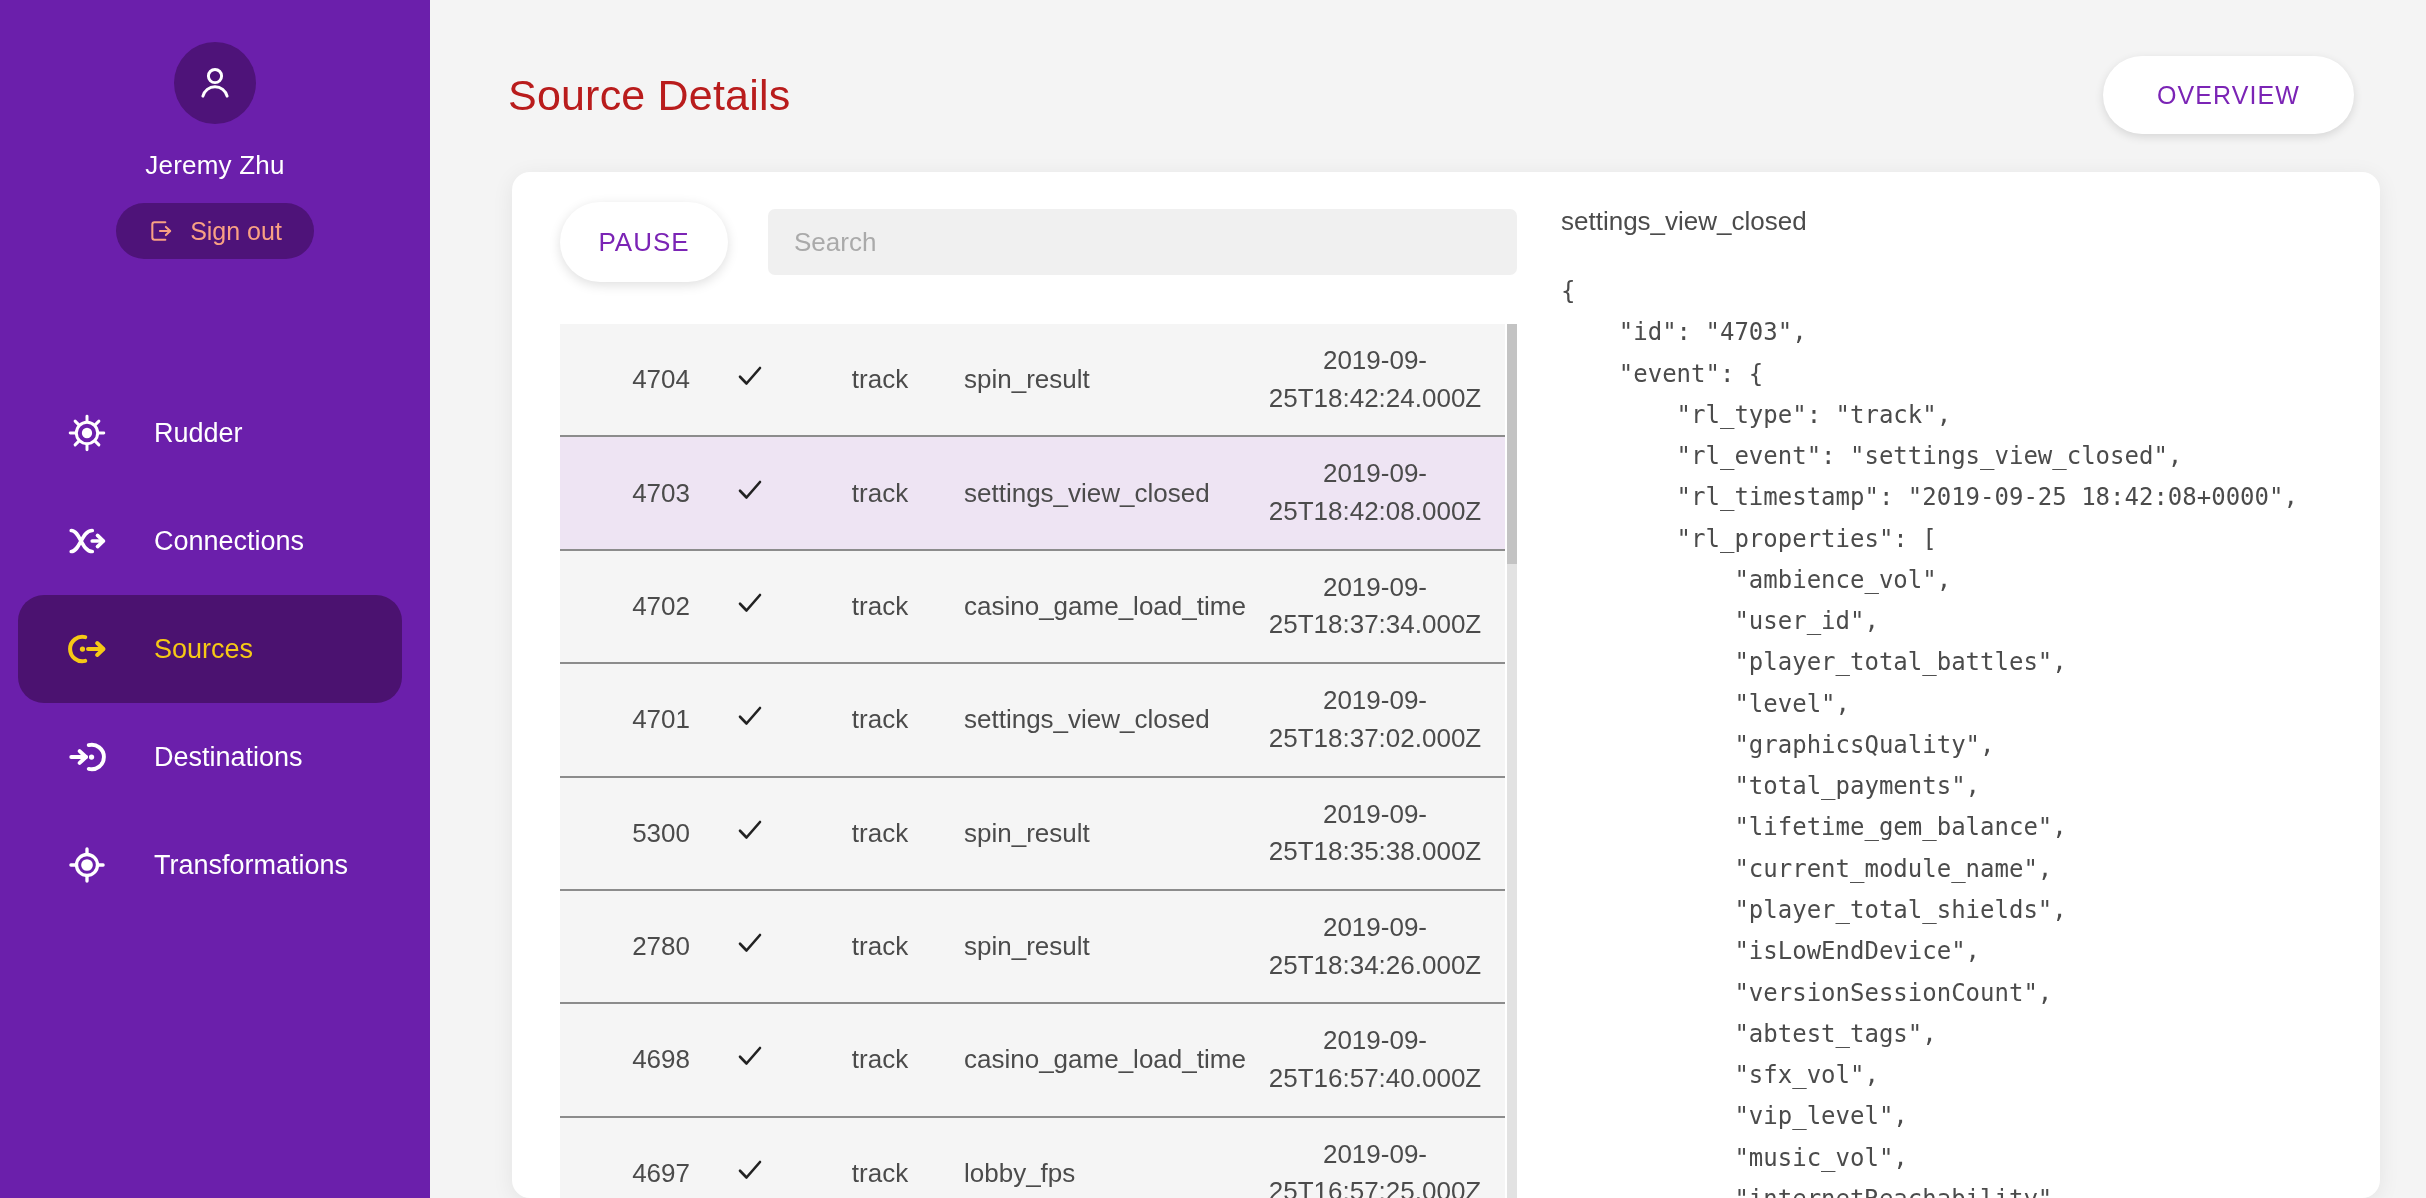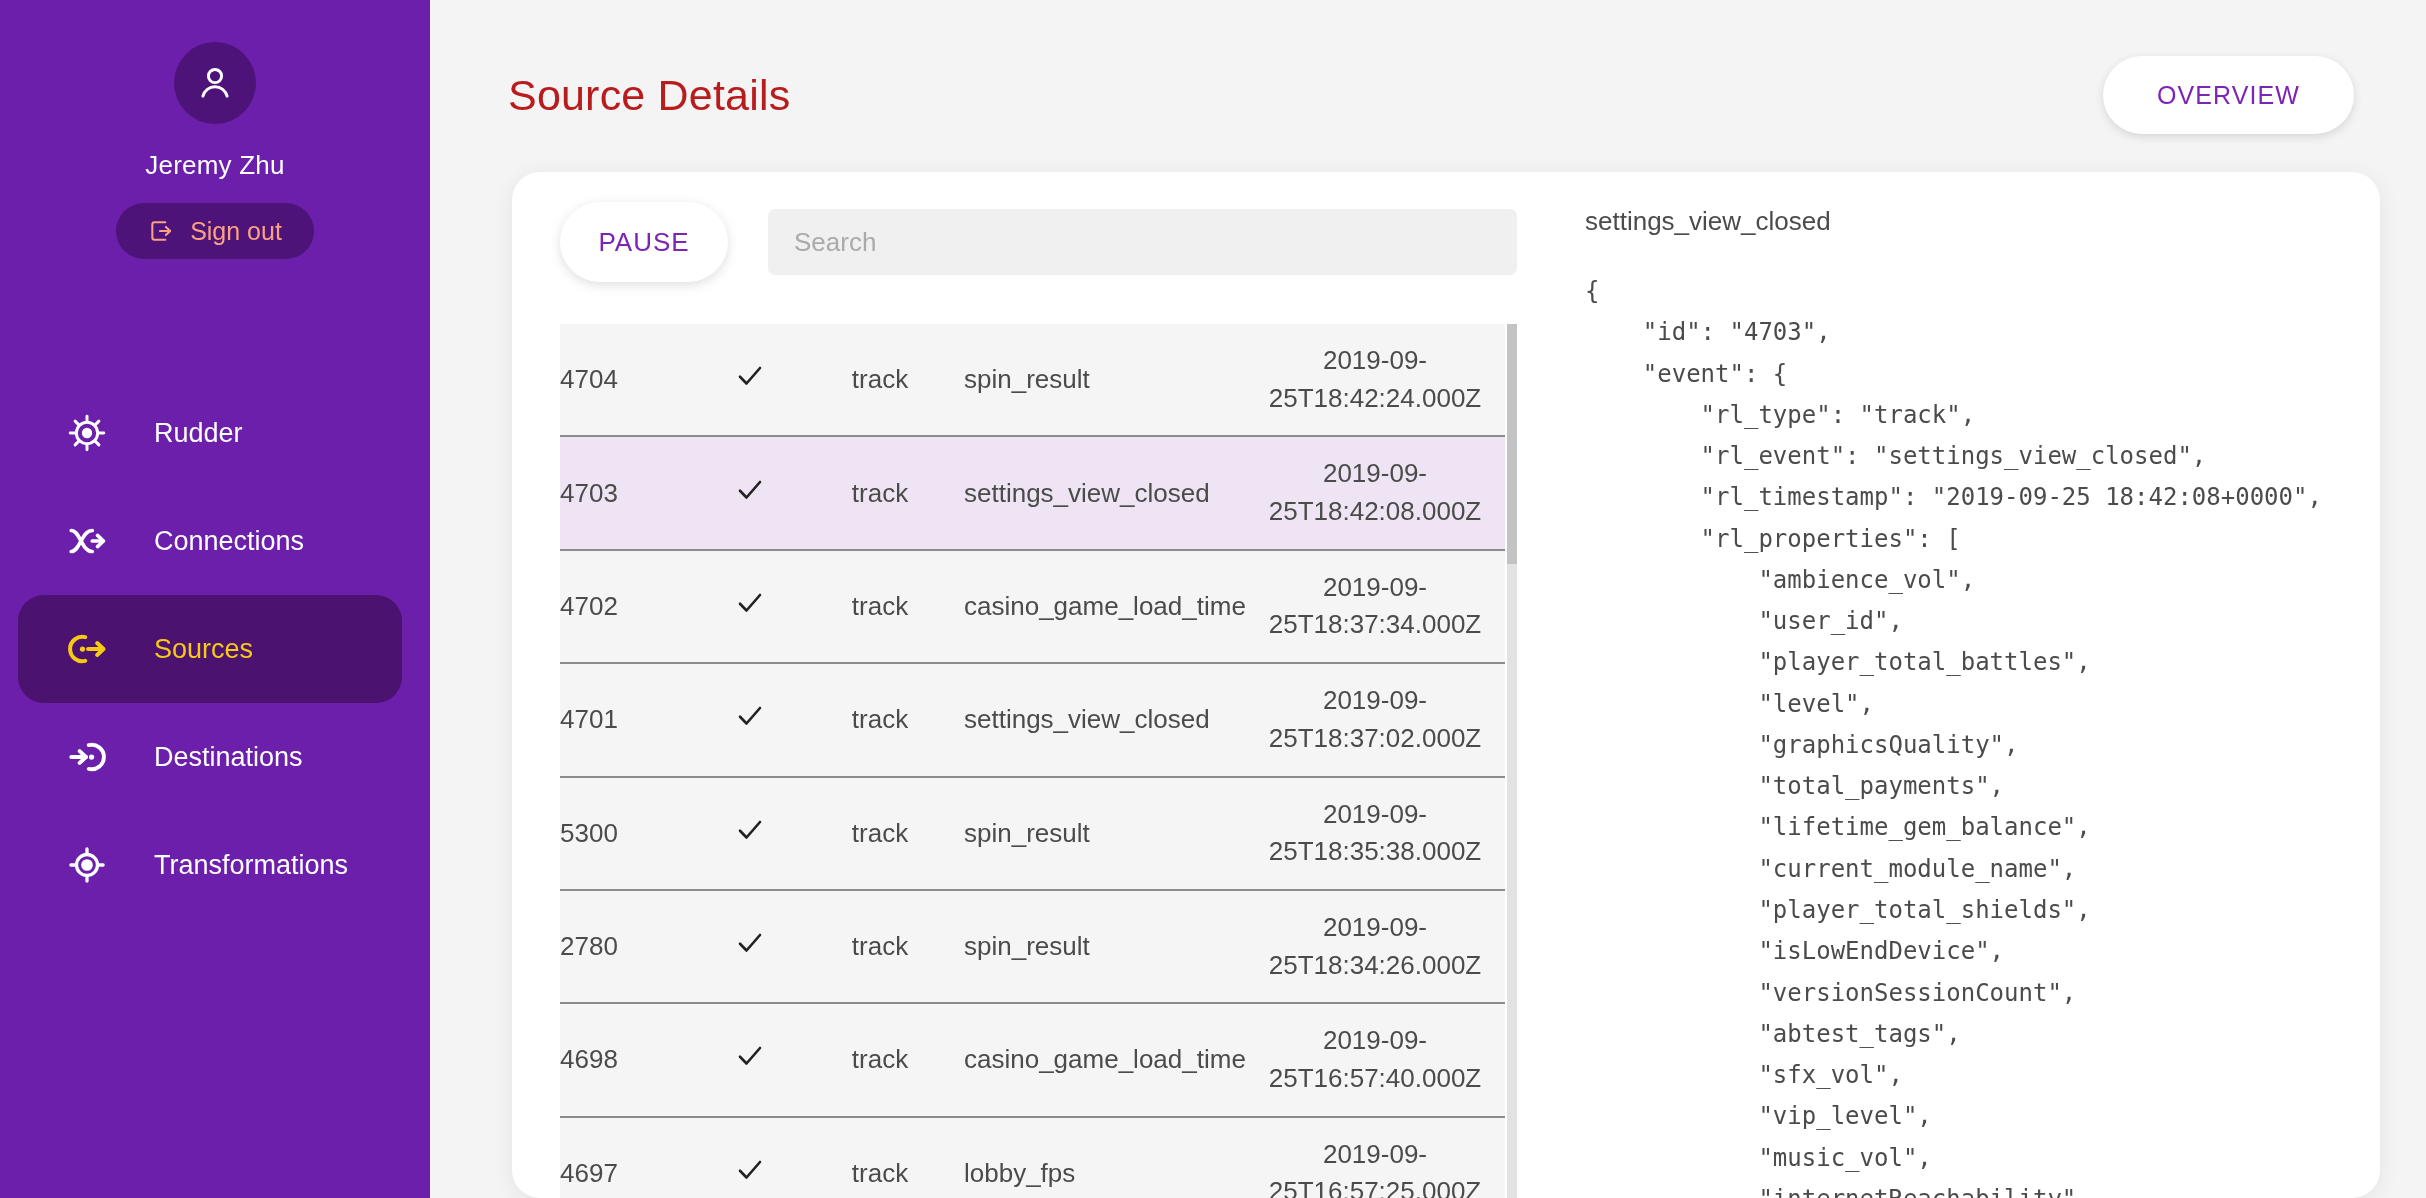--- a/index.html
+++ b/index.html
@@ -95,25 +95,24 @@
     background: #4B1270; color: #F9A183;
     margin-left: -28px; padding-left: 72px;
     box-shadow: 0 3px 10px rgba(0,0,0,.16);
   }
 
   .card {
     position: absolute;
     left: 82px; top: 172px;
     width: 1868px; height: 1026px;
     background: #ffffff;
-    border-radius: 28px;
+    border-radius: 18px;
     box-shadow: 0 4px 22px rgba(0,0,0,.07);
     overflow: hidden;
     display: flex;
-    gap: 24px;
   }
   .left-pane { width: 1005px; position: relative; flex: 0 0 1005px; }
   .controls { display: flex; align-items: center; padding: 30px 0 0 48px; gap: 40px; }
   .pause-btn {
     background: #ffffff;
     border: none;
     border-radius: 40px;
     width: 168px; height: 80px;
     color: #7B24B5;
     font-size: 26px;
@@ -142,21 +141,21 @@
   }
   .ev-table { width: 950px; border-collapse: collapse; table-layout: fixed; }
   .ev-table tr { border-bottom: 2px solid #8c8c8c; background: #f5f5f5; }
   .ev-table tr.sel { background: #eee4f3; }
   .ev-table td {
     padding: 18px 0;
     font-size: 26px;
     color: #4b4b4b;
     vertical-align: middle;
   }
-  .c-id    { width: 130px; text-align: left; }
+  .c-id    { width: 130px; text-align: right; }
   .c-ok    { width: 120px; text-align: center; }
   .c-type  { width: 140px; text-align: center; }
   .c-name  { width: 290px; text-align: left; padding-left: 14px !important; }
   .c-time  { width: 270px; text-align: center; line-height: 1.45; }
   .check { display:inline-block; width: 30px; height: 30px; }
   .check svg { width: 30px; height: 30px; }
 
   .scrollbar {
     position: absolute;
     left: 995px; top: 152px; width: 10px; bottom: 0;

